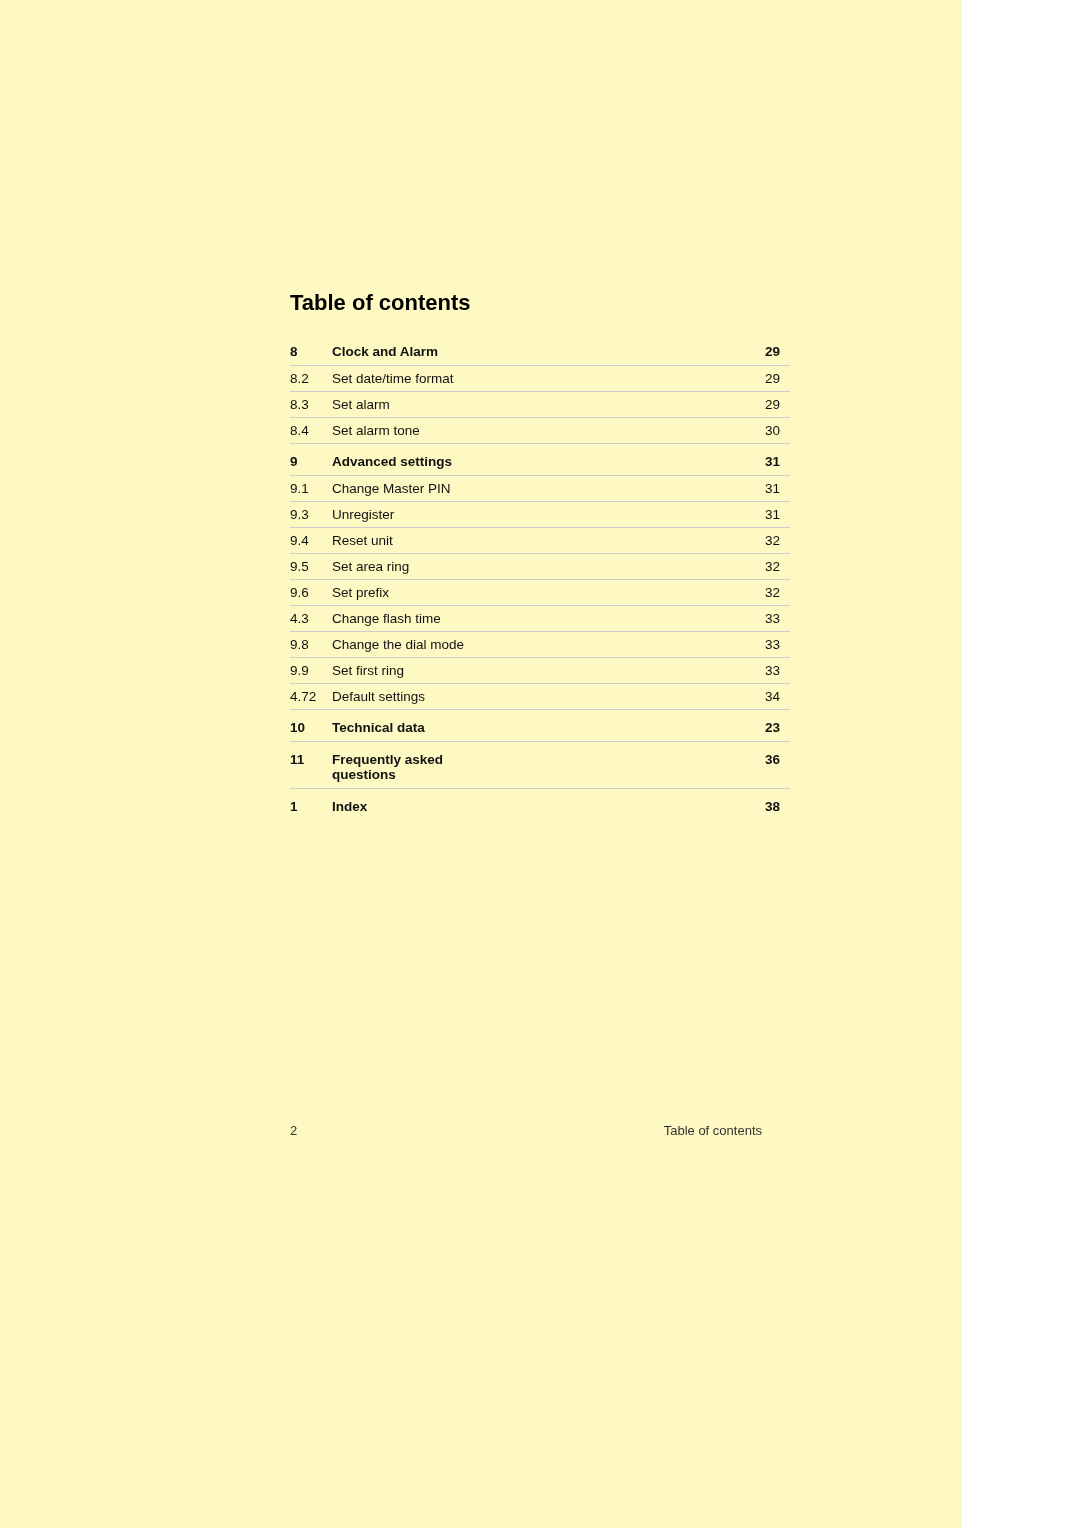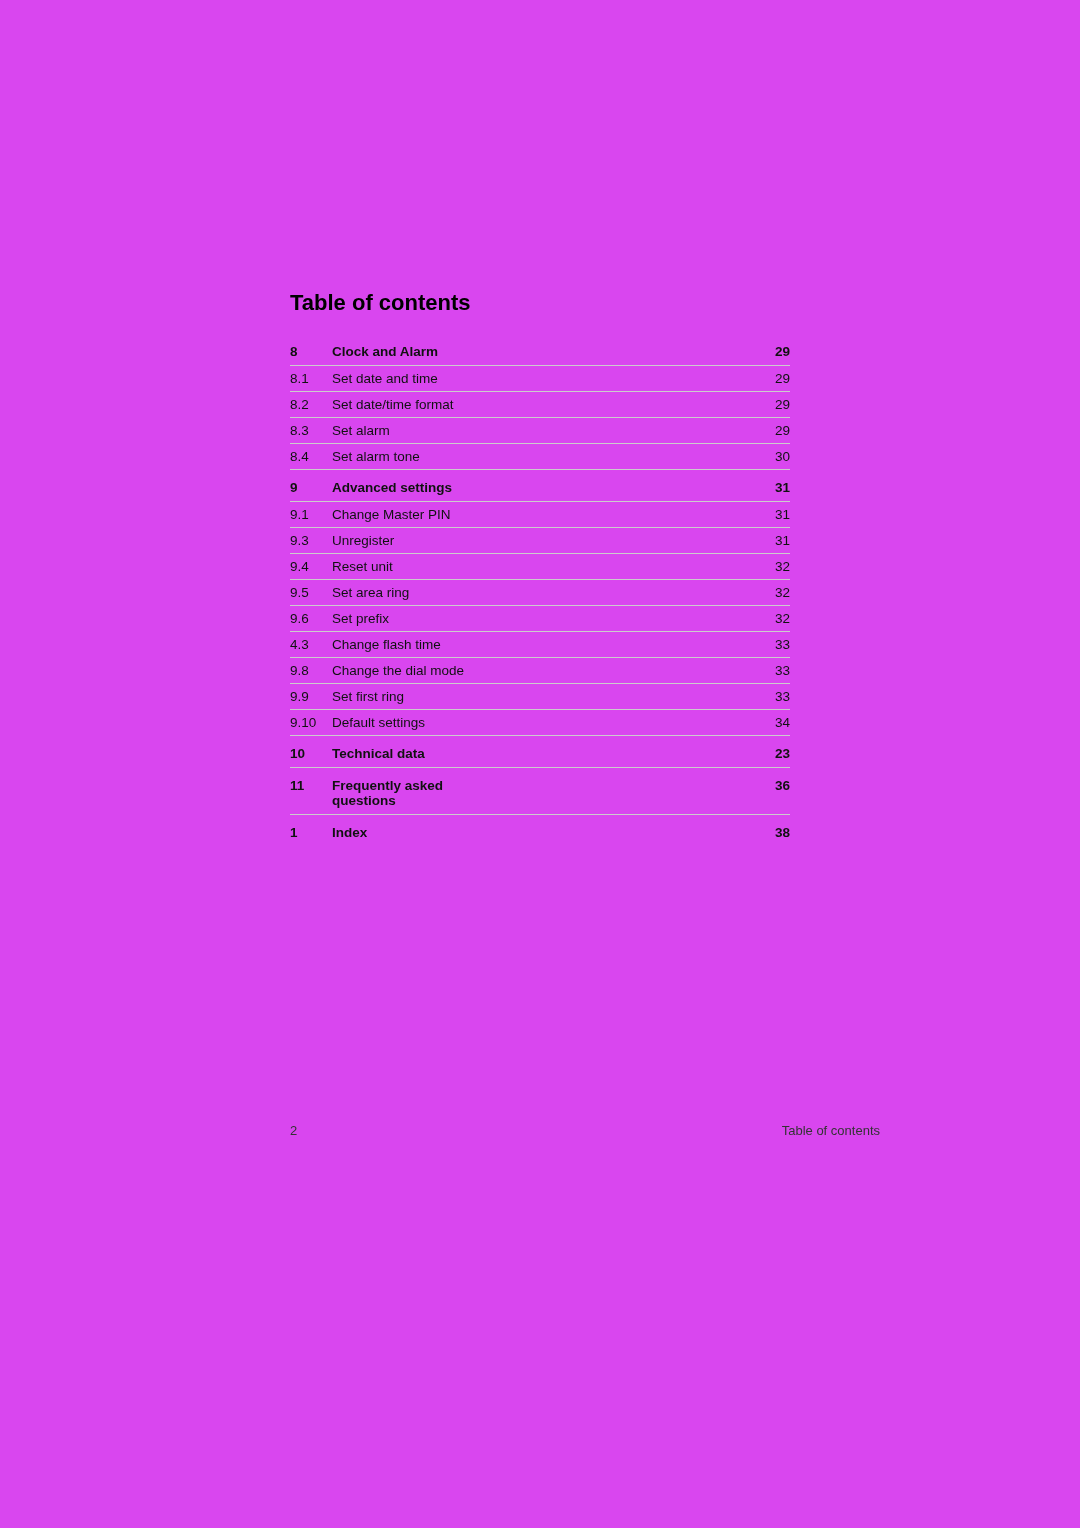--- a/index.html
+++ b/index.html
@@ -10,23 +10,23 @@
 
     body {
       background: #ffffff;
       font-family: Arial, Helvetica, sans-serif;
       width: 1080px;
       min-height: 1528px;
       position: relative;
     }
 
     .page {
-      width: 1080px;
+      width: 962px;
       min-height: 1528px;
-      background: #d946ef;
+      background: #fef9c3;
       position: relative;
       padding: 1px;
     }
 
     .content-area {
       position: absolute;
       top: 290px;
       left: 290px;
       width: 500px;
     }
@@ -64,21 +64,21 @@
       color: #111111;
     }
 
     .toc-table .col-title {
       flex: 1;
       padding-right: 10px;
     }
 
     .toc-table .col-page {
       width: 35px;
-      text-align: right;
+      text-align: center;
       color: #111111;
     }
 
     .toc-table .bold-row td {
       font-weight: bold;
     }
 
     .toc-table .section-row td {
       padding-top: 10px;
       padding-bottom: 6px;
@@ -109,25 +109,20 @@
 
     <table class="toc-table">
 
       <tbody>
           <tr class="bold-row section-row">
         <td class="col-num">8</td>
         <td class="col-title">Clock and Alarm</td>
         <td class="col-page">29</td>
       </tr>
       <tr>
-        <td class="col-num">8.1</td>
-        <td class="col-title">Set date and time</td>
-        <td class="col-page">29</td>
-      </tr>
-      <tr>
         <td class="col-num">8.2</td>
         <td class="col-title">Set date/time format</td>
         <td class="col-page">29</td>
       </tr>
       <tr>
         <td class="col-num">8.3</td>
         <td class="col-title">Set alarm</td>
         <td class="col-page">29</td>
       </tr>
       <tr>
@@ -175,21 +170,21 @@
         <td class="col-num">9.8</td>
         <td class="col-title">Change the dial mode</td>
         <td class="col-page">33</td>
       </tr>
       <tr>
         <td class="col-num">9.9</td>
         <td class="col-title">Set first ring</td>
         <td class="col-page">33</td>
       </tr>
       <tr>
-        <td class="col-num">9.10</td>
+        <td class="col-num">4.72</td>
         <td class="col-title">Default settings</td>
         <td class="col-page">34</td>
       </tr>
 
       <tr class="bold-row section-row">
         <td class="col-num">10</td>
         <td class="col-title">Technical data</td>
         <td class="col-page">23</td>
       </tr>
 

